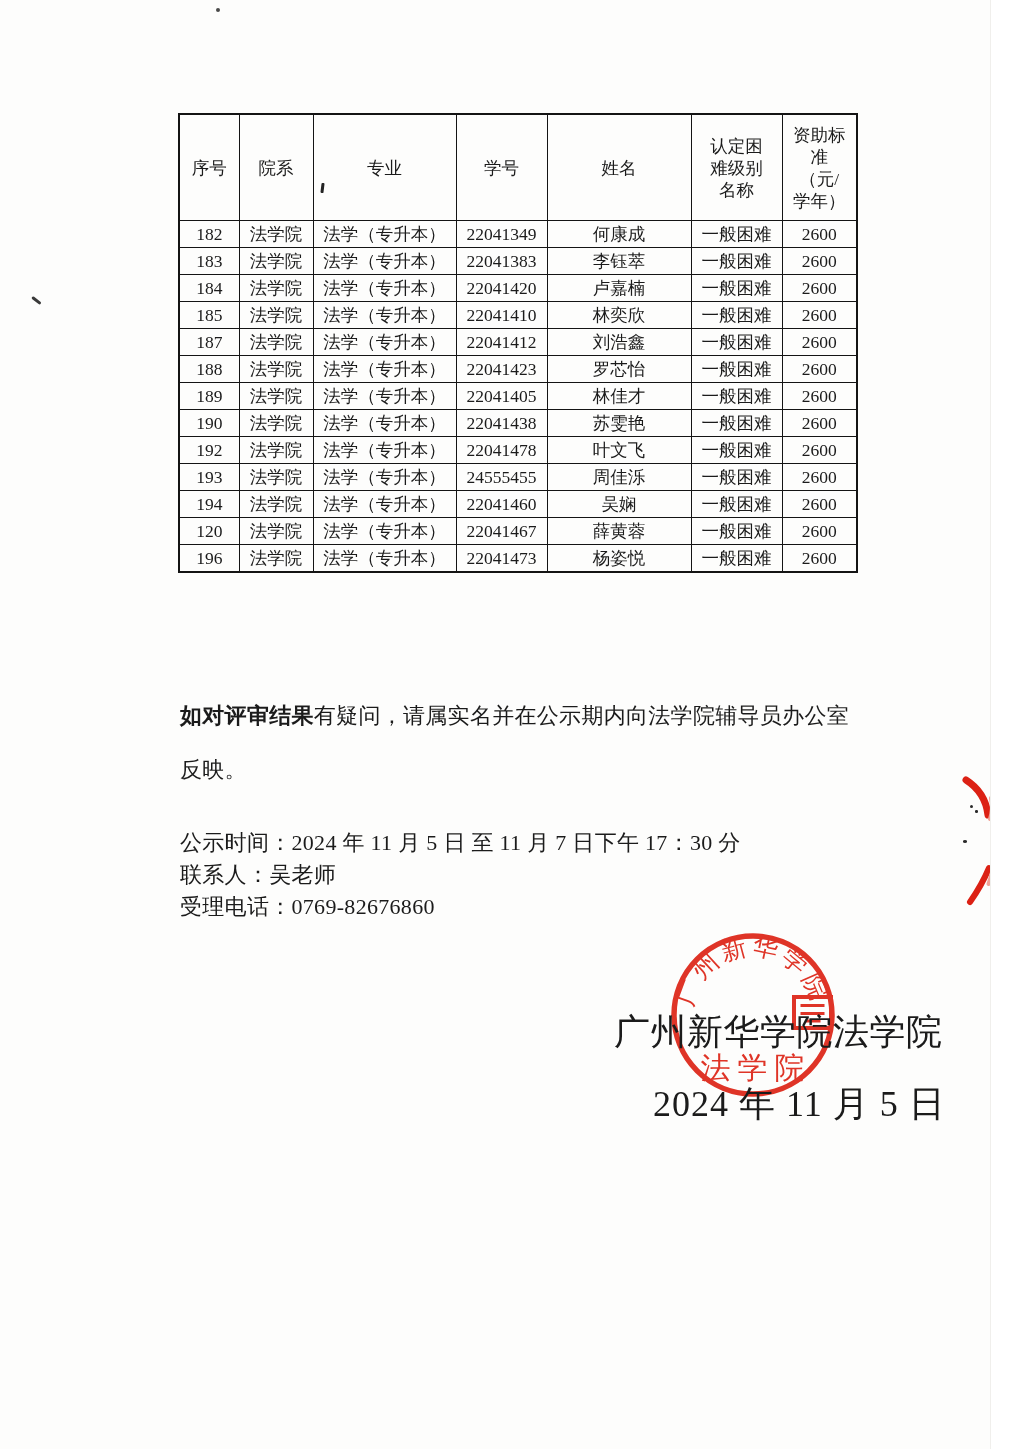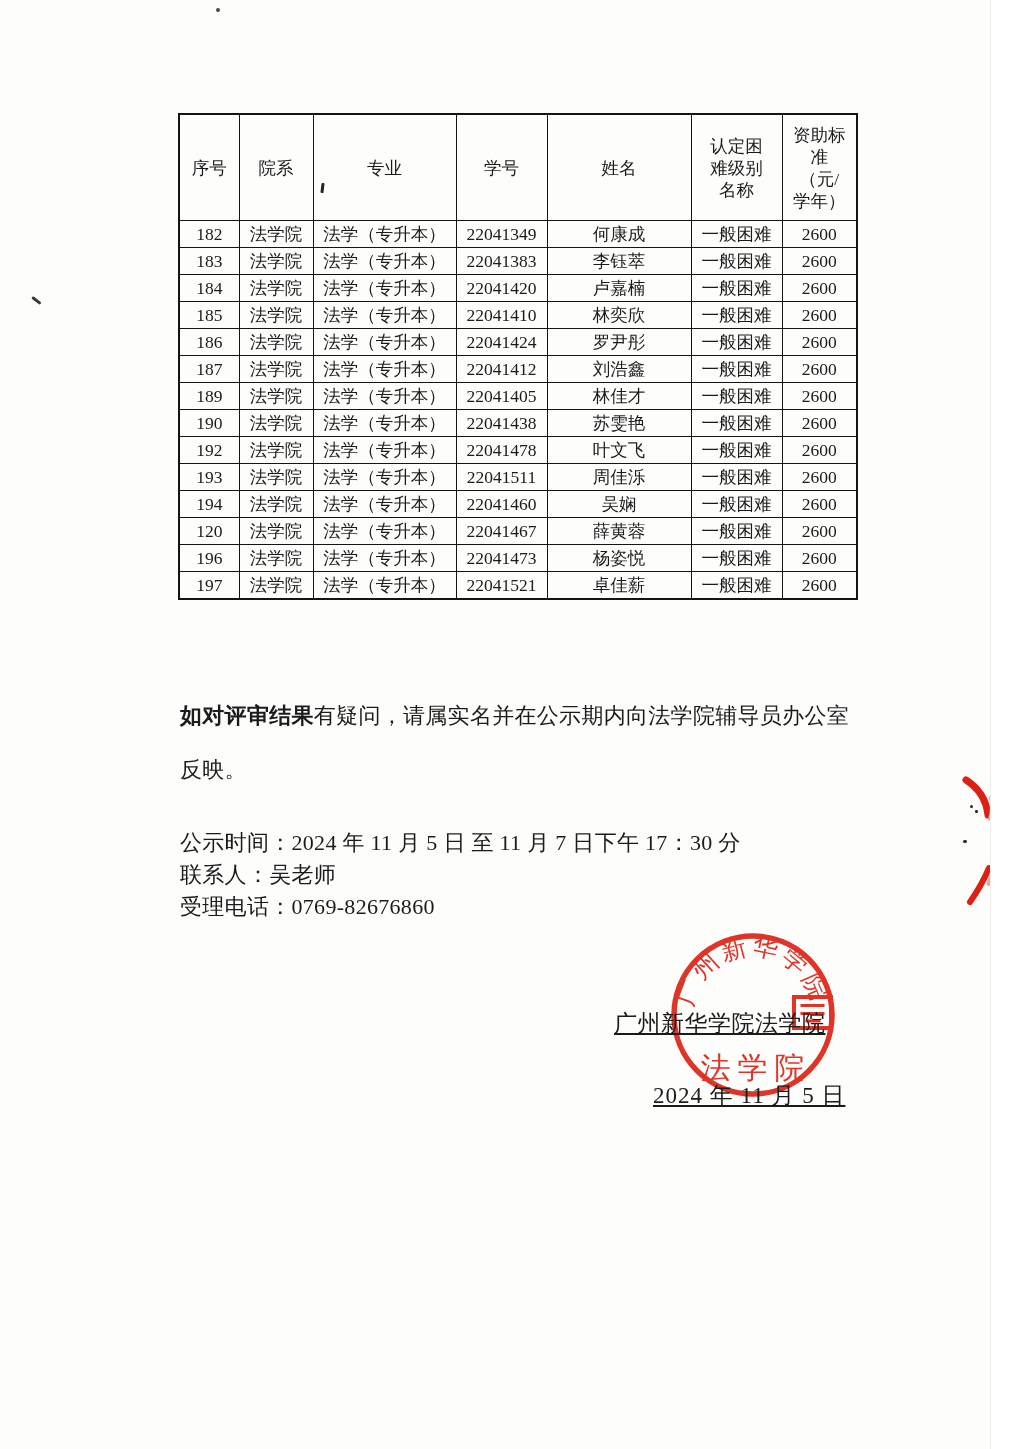--- a/index.html
+++ b/index.html
@@ -42,21 +42,21 @@
     white-space:nowrap;
   }
   .lead-bold{font-weight:bold;}
   .p-line1{top:701px;text-align:right;}
   .p-line2{top:755px;}
   .p-time{top:808px;margin-top:20px;}
   .p-contact{top:860px;}
   .p-phone{top:892px;}
   
   .sig{
-    position:absolute;font-size:23px;z-index:2;white-space:nowrap;text-decoration:underline;
+    position:absolute;font-size:36px;z-index:2;white-space:nowrap;
   }
   .sig-org{left:614px;top:1008px;letter-spacing:.5px;}
   .sig-date{left:653px;top:1080px;letter-spacing:1px;}
   
   .seal{
     position:absolute;left:663px;top:925px;width:180px;height:180px;
     z-index:1;opacity:.93;
   }
   .seal-ring{fill:none;stroke:#dd2517;stroke-width:5.5px;}
   .seal-arc{font-size:25px;fill:#dd2517;letter-spacing:3.5px;
@@ -150,38 +150,38 @@
         <tr>
           <td>185</td>
           <td>法学院</td>
           <td>法学（专升本）</td>
           <td>22041410</td>
           <td>林奕欣</td>
           <td>一般困难</td>
           <td>2600</td>
         </tr>
         <tr>
-          <td>186</td>
-          <td>法学院</td>
-          <td>法学（专升本）</td>
-          <td>22041424</td>
-          <td>罗尹彤</td>
-          <td>一般困难</td>
-          <td>2600</td>
-        </tr>
-        <tr>
           <td>187</td>
           <td>法学院</td>
           <td>法学（专升本）</td>
           <td>22041412</td>
           <td>刘浩鑫</td>
           <td>一般困难</td>
           <td>2600</td>
         </tr>
         <tr>
+          <td>188</td>
+          <td>法学院</td>
+          <td>法学（专升本）</td>
+          <td>22041423</td>
+          <td>罗芯怡</td>
+          <td>一般困难</td>
+          <td>2600</td>
+        </tr>
+        <tr>
           <td>189</td>
           <td>法学院</td>
           <td>法学（专升本）</td>
           <td>22041405</td>
           <td>林佳才</td>
           <td>一般困难</td>
           <td>2600</td>
         </tr>
         <tr>
           <td>190</td>
@@ -198,21 +198,21 @@
           <td>法学（专升本）</td>
           <td>22041478</td>
           <td>叶文飞</td>
           <td>一般困难</td>
           <td>2600</td>
         </tr>
         <tr>
           <td>193</td>
           <td>法学院</td>
           <td>法学（专升本）</td>
-          <td>22041511</td>
+          <td>24555455</td>
           <td>周佳泺</td>
           <td>一般困难</td>
           <td>2600</td>
         </tr>
         <tr>
           <td>194</td>
           <td>法学院</td>
           <td>法学（专升本）</td>
           <td>22041460</td>
           <td>吴娴</td>
@@ -227,29 +227,20 @@
           <td>薛黄蓉</td>
           <td>一般困难</td>
           <td>2600</td>
         </tr>
         <tr>
           <td>196</td>
           <td>法学院</td>
           <td>法学（专升本）</td>
           <td>22041473</td>
           <td>杨姿悦</td>
-          <td>一般困难</td>
-          <td>2600</td>
-        </tr>
-        <tr>
-          <td>197</td>
-          <td>法学院</td>
-          <td>法学（专升本）</td>
-          <td>22041521</td>
-          <td>卓佳薪</td>
           <td>一般困难</td>
           <td>2600</td>
         </tr>
       </tbody>
   </table>
   <div class="stray-mark"></div>
 
   <div class="para p-line1"><span class="lead-bold">如对评审结果</span><span>有疑问，请属实名并在公示期内向法学院辅导员办公室</span></div>
   <div class="para p-line2">反映。</div>
   <div class="para p-time">公示时间：2024 年 11 月 5 日 至 11 月 7 日下午 17：30 分</div>

